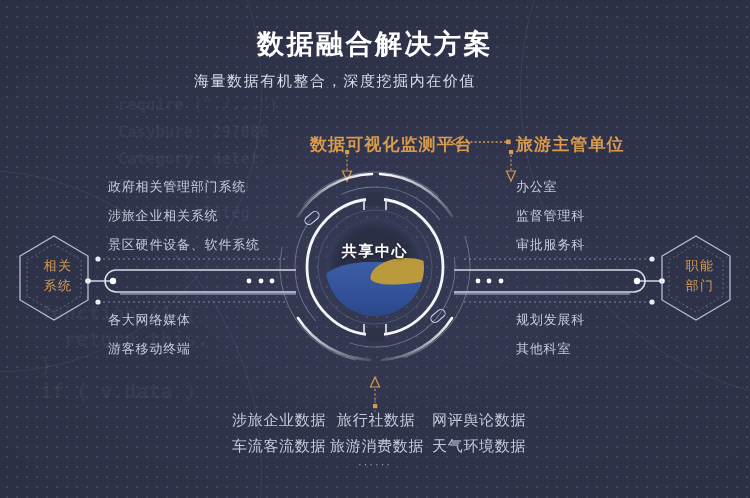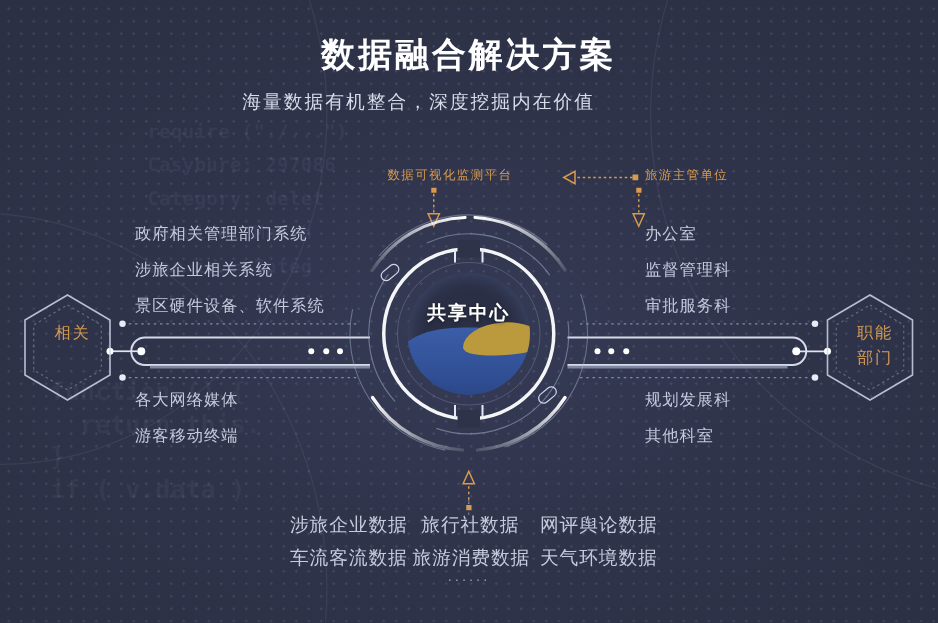--- a/index.html
+++ b/index.html
@@ -44,21 +44,21 @@
     position:absolute;left:0;top:26px;width:750px;text-align:center;
     color:#ffffff;font-size:27px;font-weight:bold;letter-spacing:2.5px;
   }
   #subtitle{
     position:absolute;left:0;top:72px;width:670px;text-align:center;
     color:#d7dcea;font-size:15px;letter-spacing:1.6px;
   }
 
   
   .goldlabel{
-    position:absolute;color:#d89a4e;font-size:10px;font-weight:normal;letter-spacing:1.1px;
+    position:absolute;color:#d89a4e;font-size:17px;font-weight:bold;letter-spacing:1.1px;
     white-space:nowrap;
   }
   #lbl-platform{left:310px;top:133px;}
   #lbl-authority{left:516px;top:133px;}
   #arrow-connector{position:absolute;left:449px;top:134px;width:64px;height:16px;}
 
   
   .drop{position:absolute;width:12px;height:34px;}
 
   
@@ -195,20 +195,21 @@
     <line x1="375" y1="412" x2="375" y2="398" stroke="#9aa6c4" stroke-width="1" stroke-dasharray="2,3" opacity="0.55"></line>
   </svg>
 
   <div id="hex-left" class="hexwrap">
     <svg width="80" height="92" viewBox="0 0 80 92">
       <polygon points="40,4 74,24 74,68 40,88 6,68 6,24" fill="none" stroke="#cfd6e8" stroke-width="1.3" opacity="0.85"></polygon>
       <polygon points="40,12 67,28 67,64 40,80 13,64 13,28" fill="none" stroke="#8b95b2" stroke-width="0.9" stroke-dasharray="2,2.5" opacity="0.6"></polygon>
     </svg>
     <div class="hextext">
       <div>相关</div>
+      <div>系统</div>
     </div>
   </div>
 
   <div id="hex-right" class="hexwrap">
     <svg width="80" height="92" viewBox="0 0 80 92">
       <polygon points="40,4 74,24 74,68 40,88 6,68 6,24" fill="none" stroke="#cfd6e8" stroke-width="1.3" opacity="0.85"></polygon>
       <polygon points="40,12 67,28 67,64 40,80 13,64 13,28" fill="none" stroke="#8b95b2" stroke-width="0.9" stroke-dasharray="2,2.5" opacity="0.6"></polygon>
     </svg>
     <div class="hextext">
       <div>职能</div>

